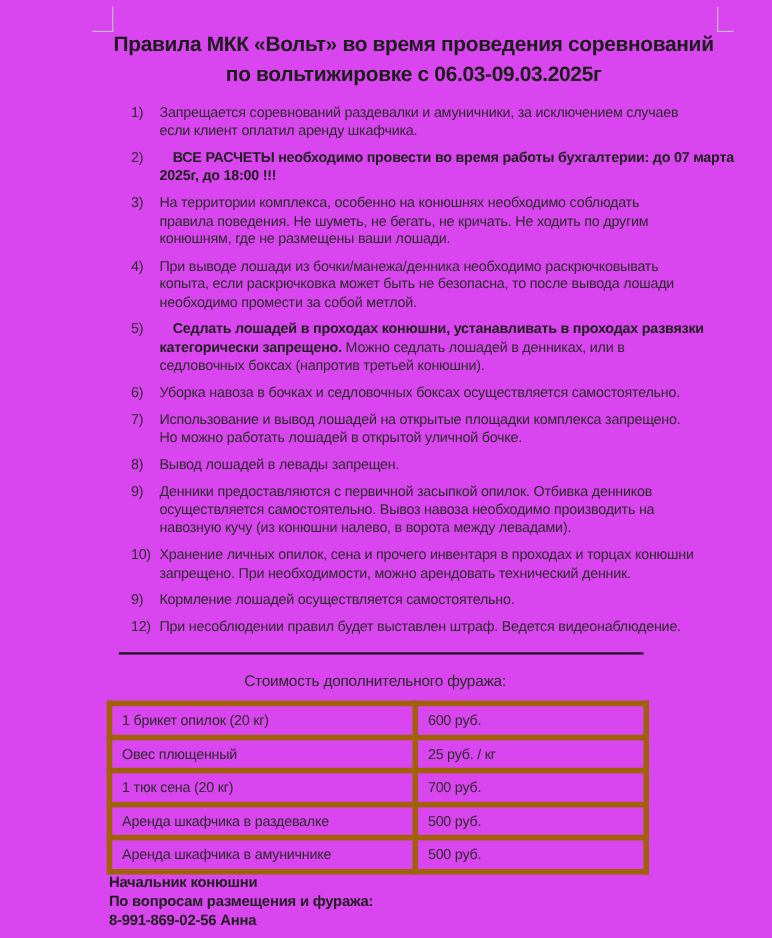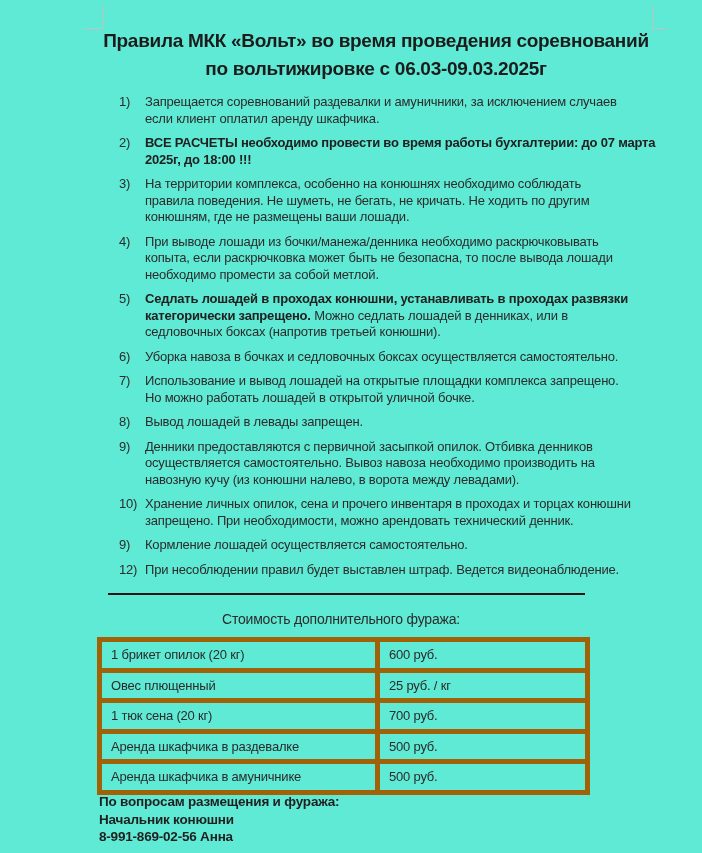--- a/index.html
+++ b/index.html
@@ -1,19 +1,19 @@
 <!DOCTYPE html>
 <html><head>
 <meta charset="utf-8">
 <style>
   html,body{margin:0;padding:0;background:#ffffff;}
   .page{
     position:relative;
     width:702px;height:853px;
-    background:#5eead4;
+    background:#d946ef;
     font-family:"Liberation Sans","DejaVu Sans",sans-serif;
     color:#2b2b2b;
     overflow:hidden;
   }
   
   .corner{position:absolute;top:6px;}
   .corner-tl{left:84px;width:18px;height:22px;border-right:1.5px solid #c2c2c2;border-bottom:1.5px solid #c2c2c2;}
   .corner-tr{left:652px;width:14px;height:22px;border-left:1.5px solid #c2c2c2;border-bottom:1.5px solid #c2c2c2;}
 
   .title{
@@ -24,21 +24,21 @@
   }
 
   .rules{position:absolute;top:94px;left:119px;width:560px;}
   .rule{
     display:flex;margin-bottom:8px;
     font-size:13px;line-height:16.5px;
     letter-spacing:-0.2px;color:#2b2b2b;
   }
   .rule-num{flex:0 0 26px;}
   .rule-text{white-space:pre;}
-  .b{font-weight:700;color:#202020;}
+  .b{font-weight:700;color:#202020;margin-left:12px;}
 
   .separator{position:absolute;top:593px;left:108px;width:477px;height:2px;background:#161616;}
 
   .forage-heading{
     position:absolute;top:611px;left:97px;width:488px;
     text-align:center;font-size:14px;letter-spacing:-0.2px;color:#2b2b2b;
   }
 
   .forage-table{
     position:absolute;top:637px;left:97px;width:488px;
@@ -157,18 +157,18 @@
           <td class="cell-price">500 руб.</td>
         </tr>
         <tr>
           <td class="cell-item">Аренда шкафчика в амуничнике</td>
           <td class="cell-price">500 руб.</td>
         </tr>
       </tbody>
   </table>
 
   <div class="contact">
+    <div>Начальник конюшни</div>
     <div>По вопросам размещения и фуража:</div>
-    <div>Начальник конюшни</div>
     <div>8-991-869-02-56 Анна</div>
   </div>
 
 </div>
 
 </body></html>

